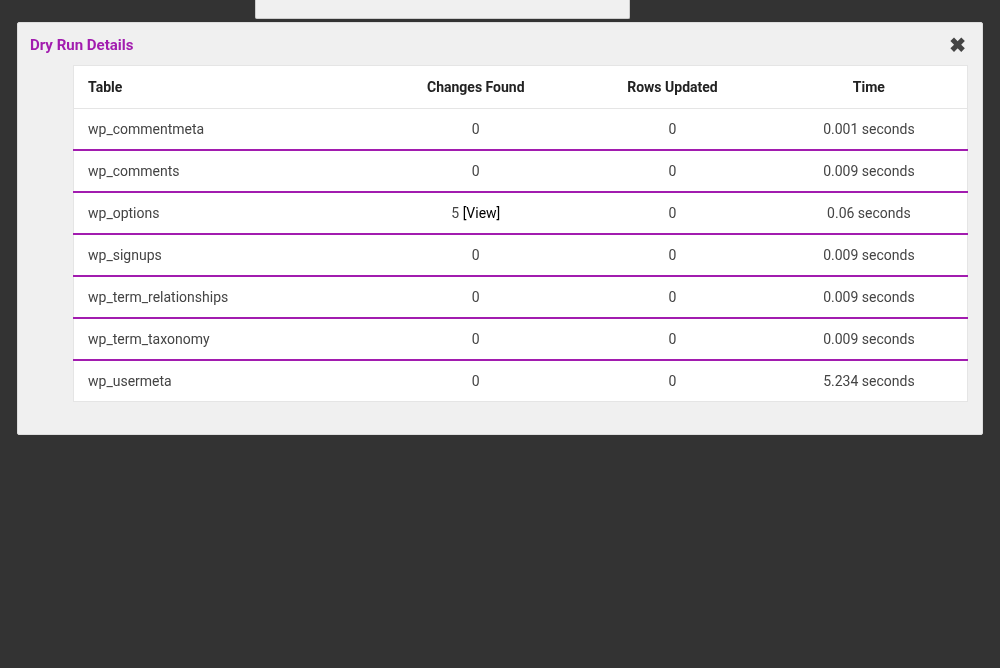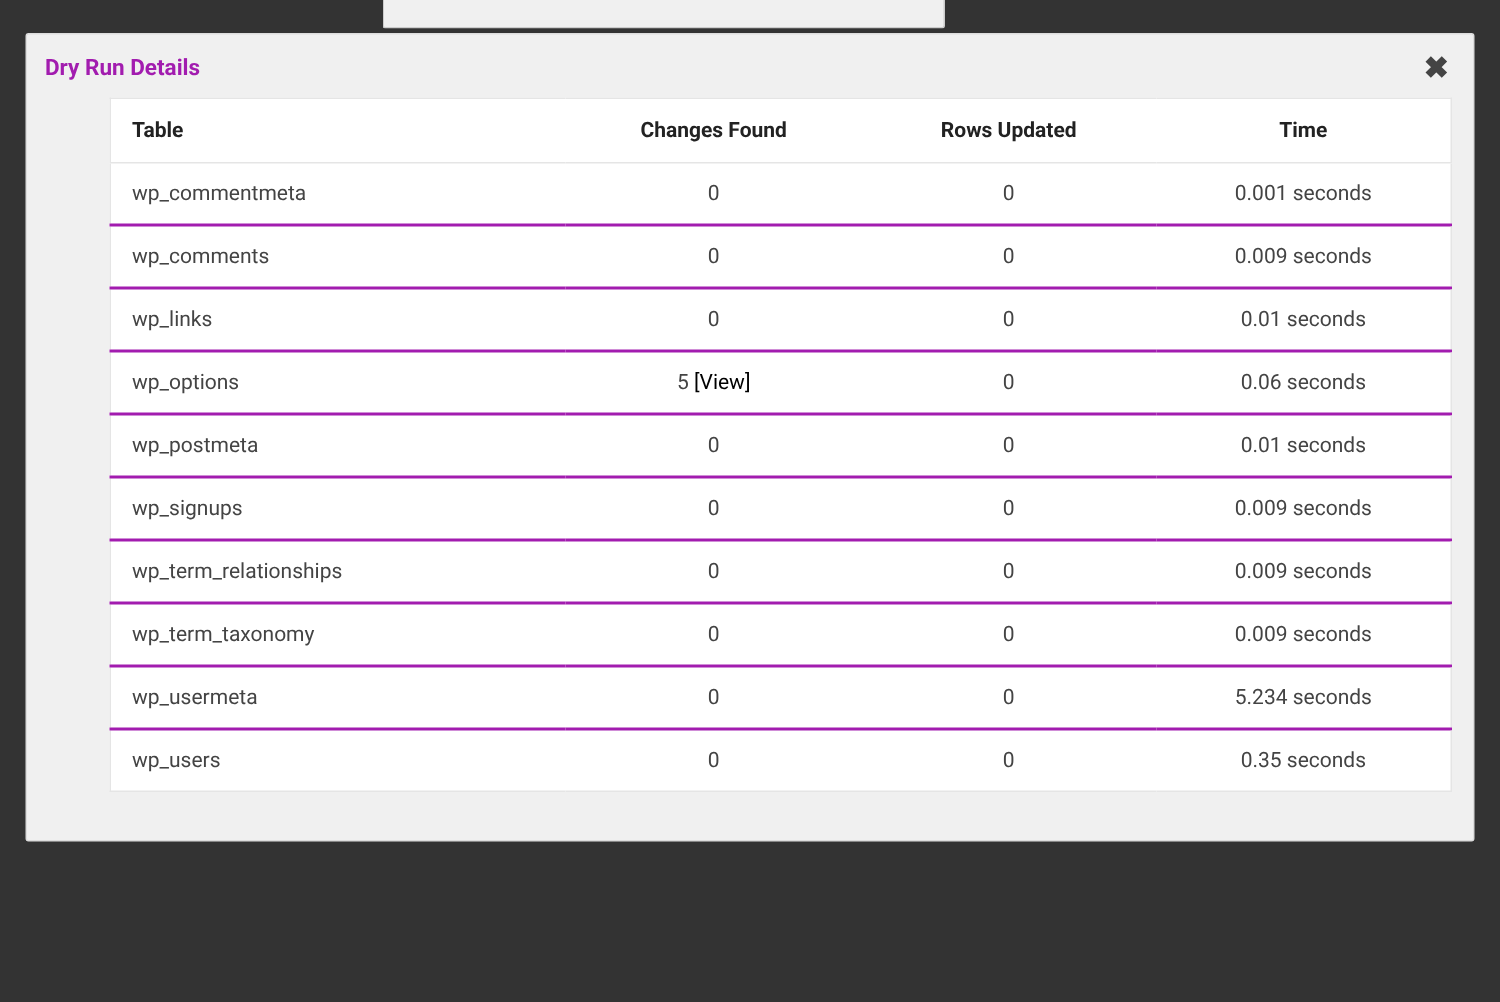--- a/index.html
+++ b/index.html
@@ -137,36 +137,24 @@
             <td class="center">0</td>
             <td class="center">0.001 seconds</td>
           </tr>
           <tr>
             <td>wp_comments</td>
             <td class="center"><span>0</span></td>
             <td class="center">0</td>
             <td class="center">0.009 seconds</td>
           </tr>
           <tr>
-            <td>wp_links</td>
-            <td class="center"><span>0</span></td>
-            <td class="center">0</td>
-            <td class="center">0.01 seconds</td>
-          </tr>
-          <tr>
             <td>wp_options</td>
             <td class="center"><span>5</span> <a class="view-link">[View]</a></td>
             <td class="center">0</td>
             <td class="center">0.06 seconds</td>
-          </tr>
-          <tr>
-            <td>wp_postmeta</td>
-            <td class="center"><span>0</span></td>
-            <td class="center">0</td>
-            <td class="center">0.01 seconds</td>
           </tr>
           <tr>
             <td>wp_signups</td>
             <td class="center"><span>0</span></td>
             <td class="center">0</td>
             <td class="center">0.009 seconds</td>
           </tr>
           <tr>
             <td>wp_term_relationships</td>
             <td class="center"><span>0</span></td>
@@ -178,23 +166,17 @@
             <td class="center"><span>0</span></td>
             <td class="center">0</td>
             <td class="center">0.009 seconds</td>
           </tr>
           <tr>
             <td>wp_usermeta</td>
             <td class="center"><span>0</span></td>
             <td class="center">0</td>
             <td class="center">5.234 seconds</td>
           </tr>
-          <tr>
-            <td>wp_users</td>
-            <td class="center"><span>0</span></td>
-            <td class="center">0</td>
-            <td class="center">0.35 seconds</td>
-          </tr>
         </tbody>
     </table>
     <div class="footer-space"></div>
   </div>
 </div>
 
 </body></html>

